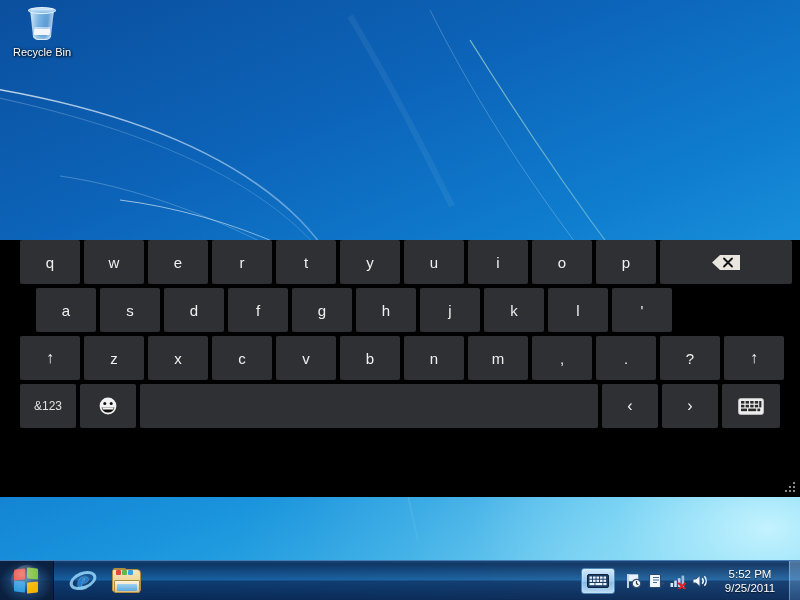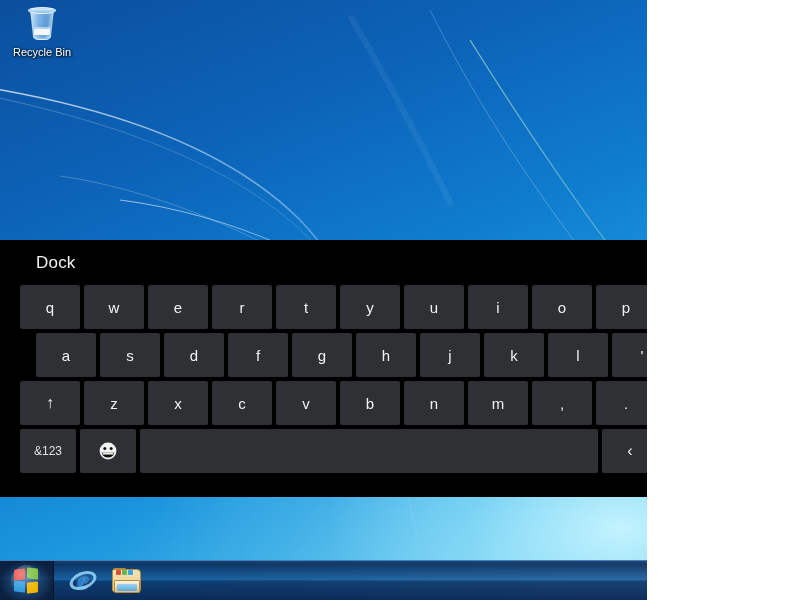--- a/index.html
+++ b/index.html
@@ -5,21 +5,21 @@
   * { box-sizing: border-box; margin: 0; padding: 0; }
   html, body {
     width: 800px; height: 600px;
     overflow: hidden;
     font-family: "Liberation Sans", sans-serif;
   }
 
   
   #desktop {
     position: relative;
-    width: 647px; height: 600px;
+    width: 800px; height: 600px;
     background:
       radial-gradient(ellipse 700px 420px at 96% 88%, rgba(200,245,255,0.95) 0%, rgba(140,225,250,0.55) 22%, rgba(90,195,240,0.22) 42%, rgba(0,0,0,0) 66%),
       radial-gradient(ellipse 560px 360px at 78% 96%, rgba(255,255,255,0.35) 0%, rgba(255,255,255,0.08) 40%, rgba(0,0,0,0) 70%),
       linear-gradient(158deg, #0b4f9e 0%, #0c63b8 26%, #0f7cce 48%, #1b95dd 66%, #37b0e6 82%, #66cdef 100%);
     overflow: hidden;
   }
 
   
   .ribbon { position: absolute; pointer-events: none; }
   #rib-svg { position: absolute; left: 0; top: 0; width: 800px; height: 540px; }
@@ -276,28 +276,20 @@
     <div class="bin-art">
       <div class="bin-body"></div>
       <div class="bin-paper"></div>
       <div class="bin-rim"></div>
     </div>
     <div class="icon-label">Recycle Bin</div>
   </div>
 
   <div id="dock-window">
 
-    <div id="dock-titlebar">
-      <span id="dock-title">Dock</span>
-      <div id="dock-close">
-        <svg width="22" height="22" viewBox="0 0 22 22" aria-hidden="true">
-          <path d="M4 4 L18 18 M18 4 L4 18" stroke="#ffffff" stroke-width="2.6" stroke-linecap="butt" fill="none"></path>
-        </svg>
-      </div>
-    </div>
 
     <div id="keyboard">
         <div class="kb-row">
           <div class="key">q</div>
           <div class="key">w</div>
           <div class="key">e</div>
           <div class="key">r</div>
           <div class="key">t</div>
           <div class="key">y</div>
           <div class="key">u</div>
@@ -465,18 +457,22 @@
       </div>
 
       <div class="tray-icon">
         <svg width="18" height="16" viewBox="0 0 18 16" aria-hidden="true">
           <path d="M2 6 H5 L9 2.5 V13.5 L5 10 H2 Z" fill="#eff7ff" stroke="#335377" stroke-width="1"></path>
           <path d="M11.2 5.2 a4.6 4.6 0 0 1 0 5.6" stroke="#eff7ff" stroke-width="1.5" fill="none"></path>
           <path d="M13.4 3.2 a7.4 7.4 0 0 1 0 9.6" stroke="#eff7ff" stroke-width="1.5" fill="none"></path>
         </svg>
       </div>
 
+      <div id="tray-clock">
+        <div>5:52 PM</div>
+        <div>9/25/2011</div>
+      </div>
 
       <div id="show-desktop"></div>
     </div>
   </div>
 
 </div>
 
 </body></html>

